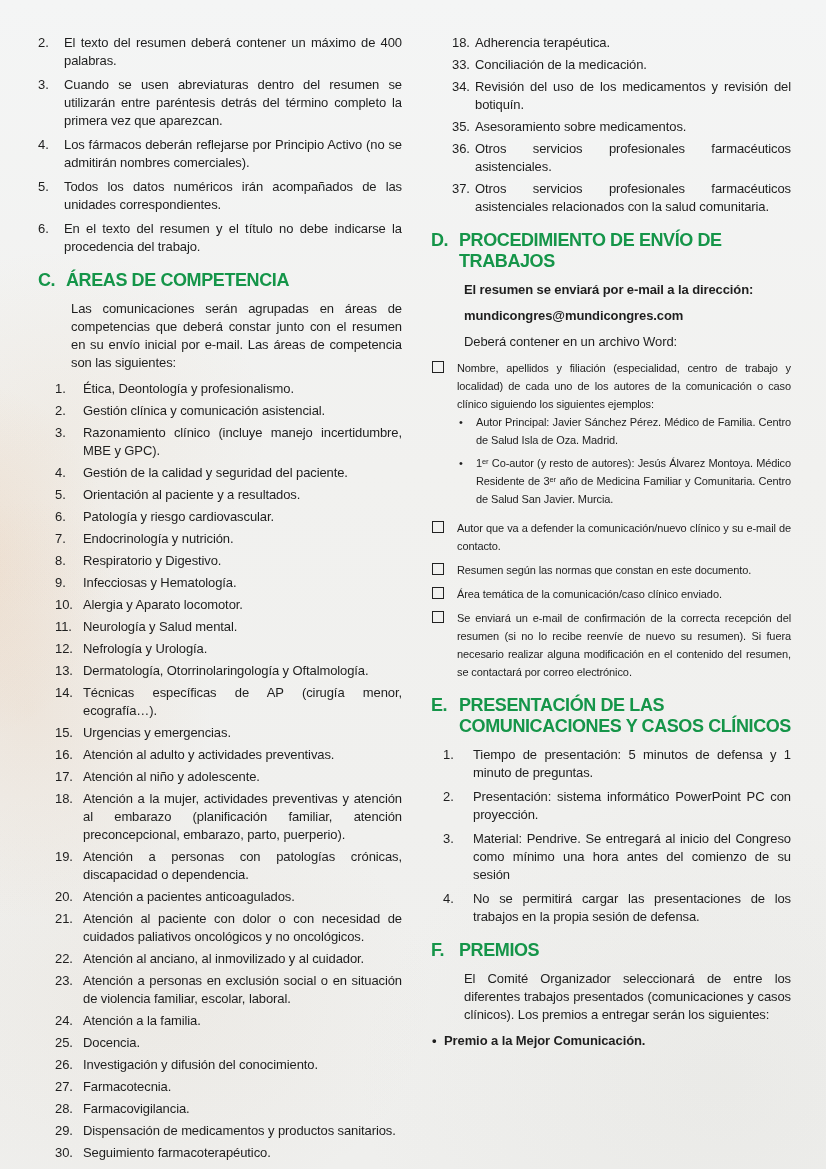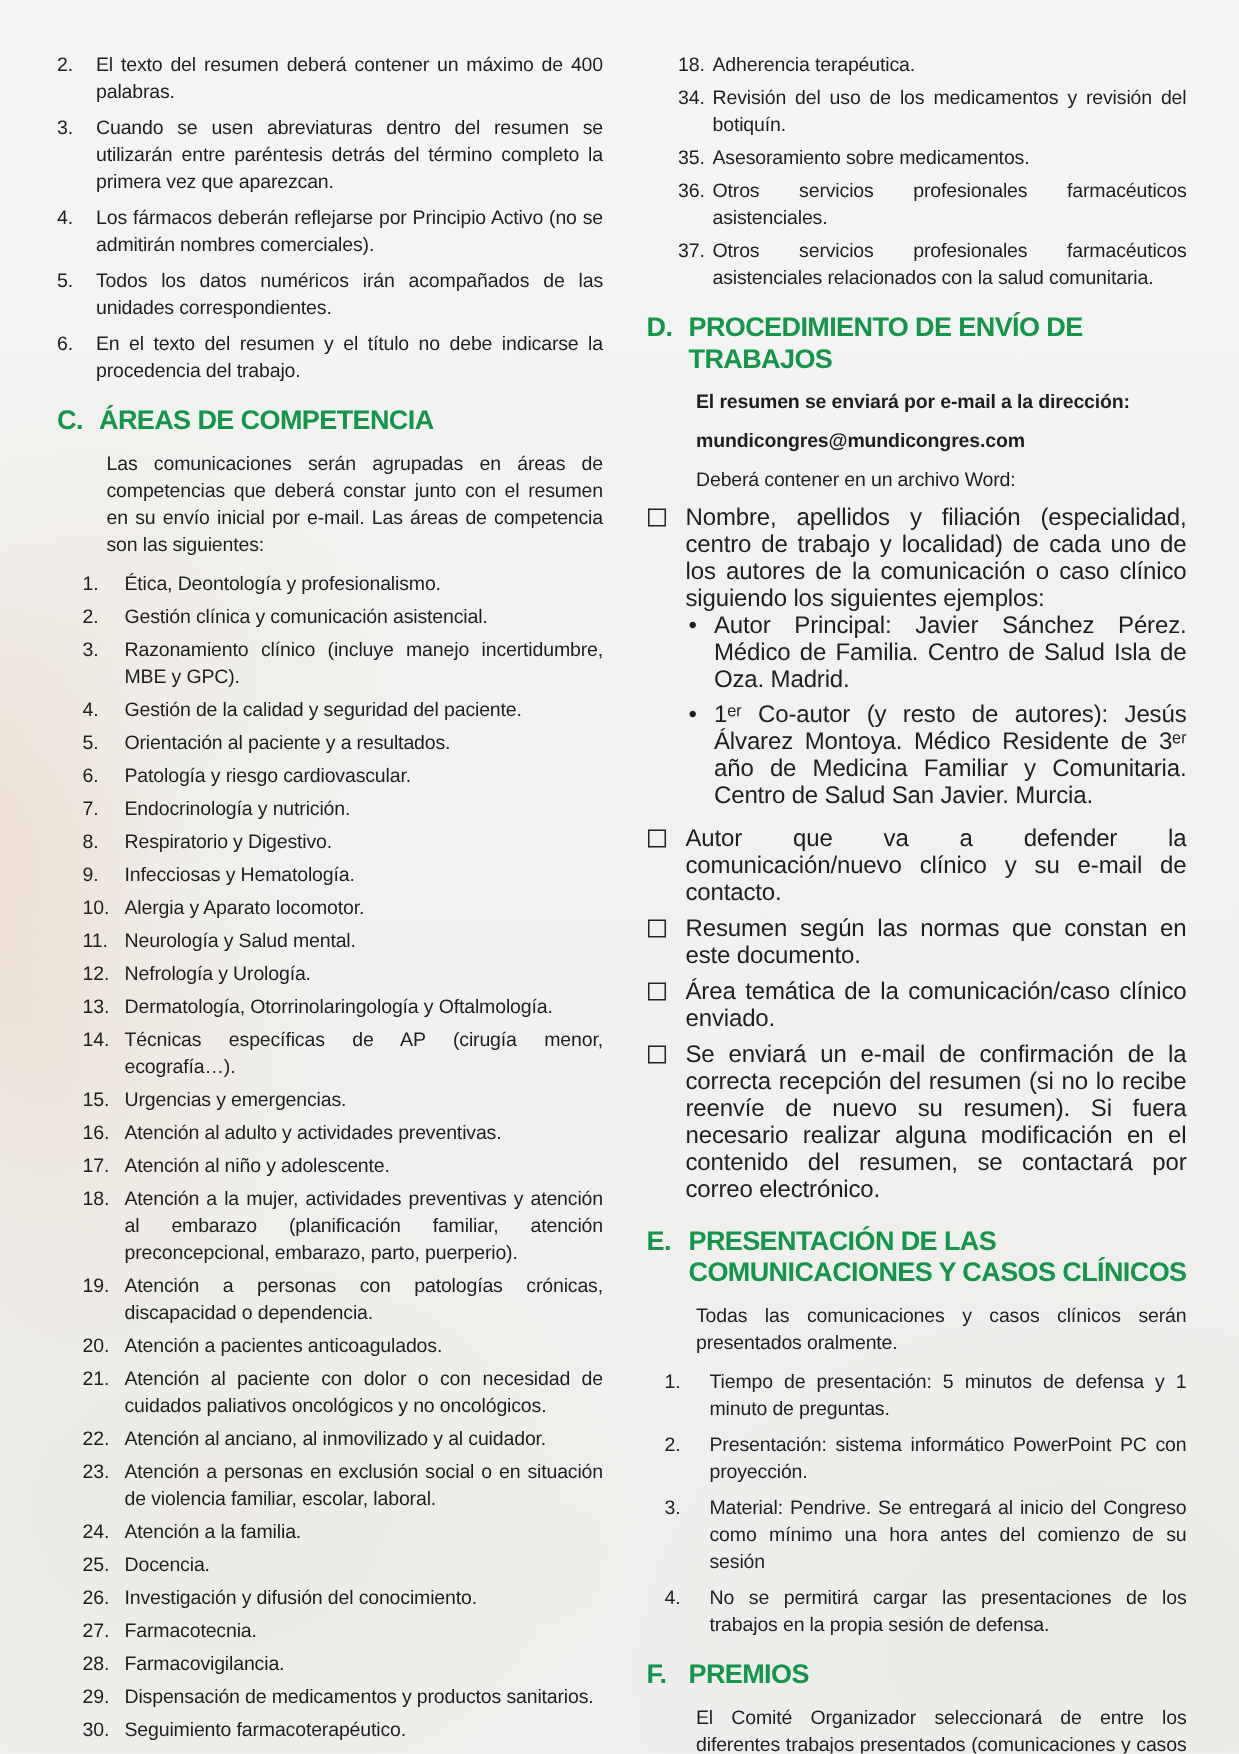--- a/index.html
+++ b/index.html
@@ -50,21 +50,21 @@
   .list-c .nrow .num{width:28px;}
 
   .list-areas2{padding-left:21px;}
   .list-areas2 .nrow .num{width:23px;}
 
   .list-e{padding-left:12px;}
   .list-e .nrow .num{width:30px;}
   .list-e .nrow{margin-bottom:6px;}
 
   
-  .chkrow{display:flex;margin:0 0 6px 0;font-size:16px;line-height:18px;letter-spacing:-0.1px;}
+  .chkrow{display:flex;margin:0 0 6px 0;font-size:11px;line-height:18px;letter-spacing:-0.1px;}
   .chk{
     flex:none;width:12px;height:12px;box-sizing:border-box;
     border:1.4px solid #222;margin:2px 13px 0 1px;background:transparent;
   }
   .chkrow .txt{flex:1;text-align:justify;}
   .sublist{margin-top:5px;}
   .subrow{display:flex;margin:0 0 5px 0;}
   .subrow .dot{flex:none;width:17px;padding-left:2px;}
   .subrow .stxt{flex:1;text-align:justify;}
 
@@ -278,20 +278,24 @@
 
   <div class="col-right">
 
     <div class="nlist list-areas2">
 
         <div class="nrow">
           <span class="num">18.</span>
           <span class="txt">Adherencia terapéutica.</span>
         </div>
 
+        <div class="nrow">
+          <span class="num">33.</span>
+          <span class="txt">Conciliación de la medicación.</span>
+        </div>
 
         <div class="nrow">
           <span class="num">34.</span>
           <span class="txt">Revisión del uso de los medicamentos y revisión del botiquín.</span>
         </div>
 
         <div class="nrow">
           <span class="num">35.</span>
           <span class="txt">Asesoramiento sobre medicamentos.</span>
         </div>
@@ -369,21 +373,20 @@
             
           </span>
         </div>
       </div>
 
     <h2>
       <span class="hl">E.</span>
       <span class="ht">PRESENTACIÓN DE LAS COMUNICACIONES Y CASOS CLÍNICOS</span>
     </h2>
 
-    <p>Todas las comunicaciones y casos clínicos serán presentados oralmente.</p>
 
     <div class="nlist list-e">
 
         <div class="nrow">
           <span class="num">1.</span>
           <span class="txt">Tiempo de presentación: 5 minutos de defensa y 1 minuto de preguntas.</span>
         </div>
 
         <div class="nrow">
           <span class="num">2.</span>

